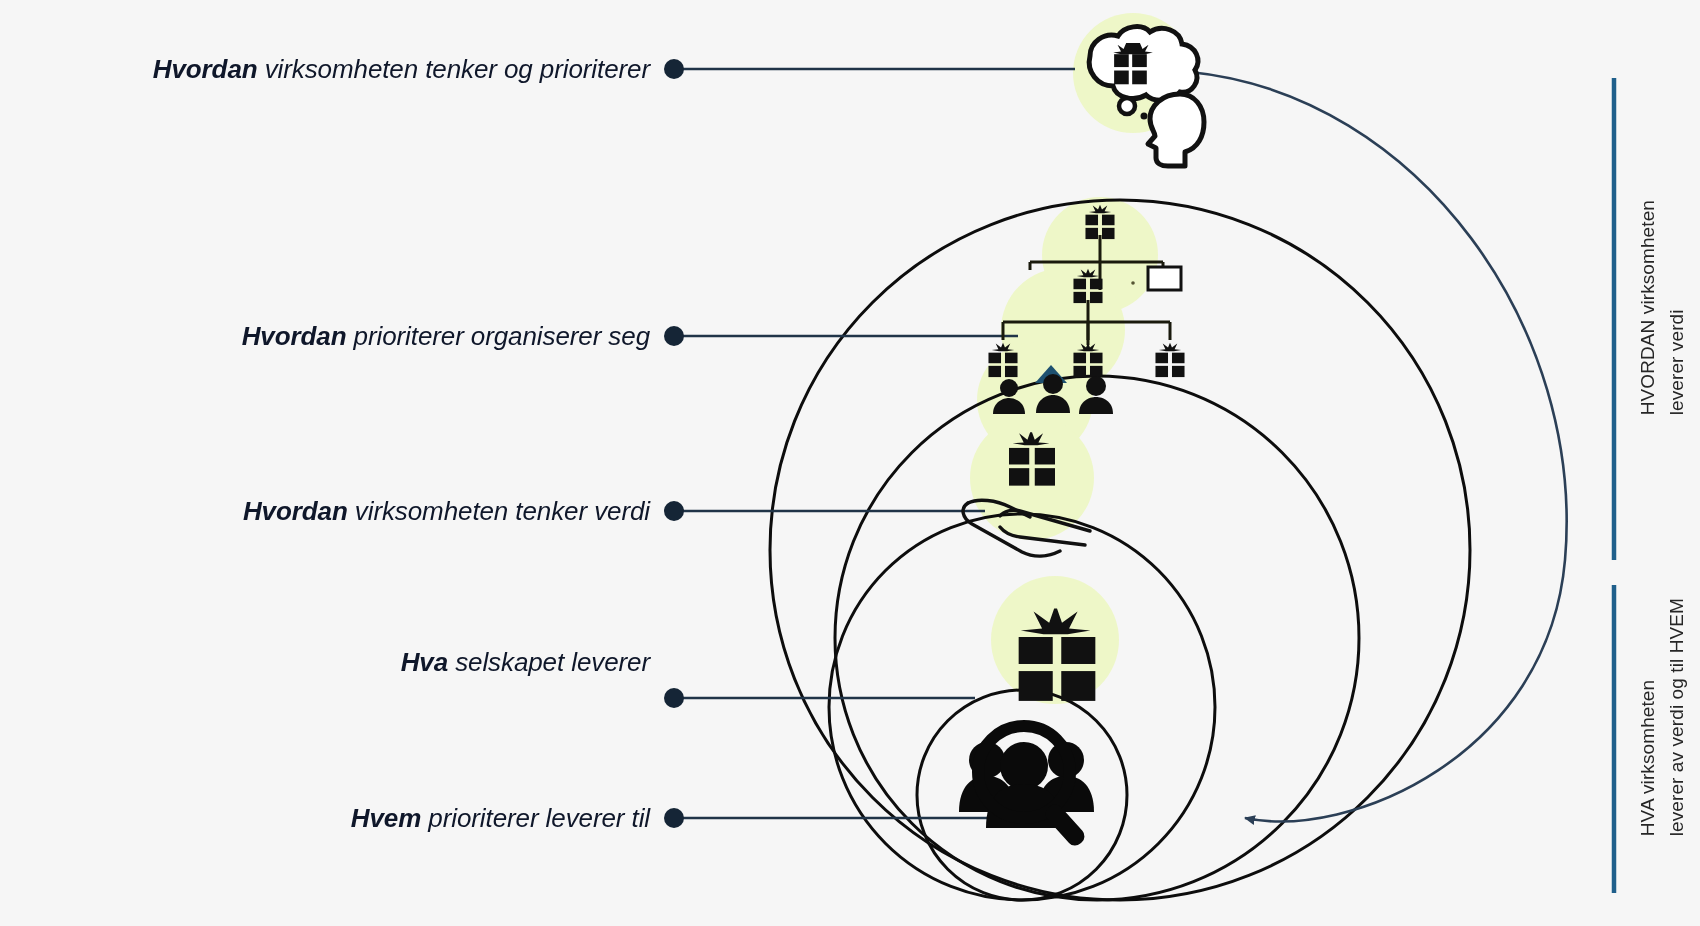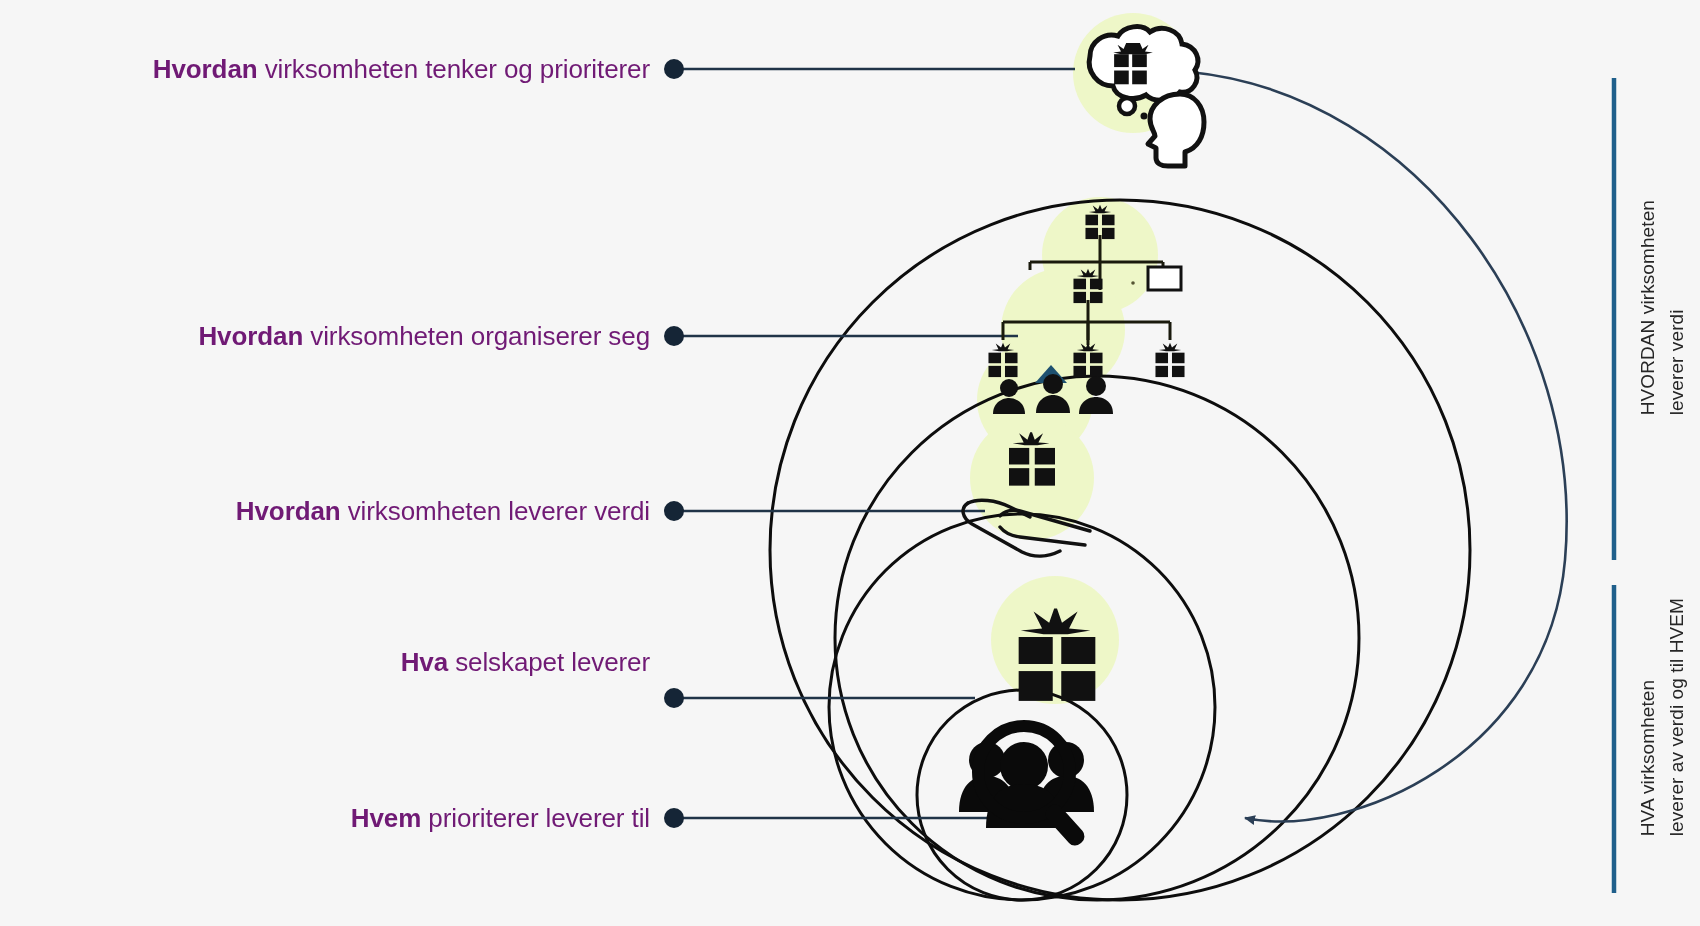--- a/index.html
+++ b/index.html
@@ -19,23 +19,24 @@
     position: absolute;
     inset: 0;
     width: 1700px;
     height: 926px;
   }
   .lbl {
     position: absolute;
     text-align: right;
     font-size: 26px;
     line-height: 1.25;
-    color: #701a75;
+    color: #0f172a;
     white-space: nowrap;
     letter-spacing: -0.1px;
+    font-style: italic;
   }
   .lbl b { font-weight: 700; }
   .lbl span.reg { font-weight: 400; }
 
   .vlabel {
     position: absolute;
     writing-mode: vertical-rl;
     transform: rotate(180deg);
     font-size: 19px;
     line-height: 1.55;
@@ -238,26 +239,26 @@
 
 </svg>
 
 <div class="lbl" style="right:1050px; top:53px;">
   <b>Hvordan</b>
   <span class="reg">virksomheten tenker og prioriterer</span>
 </div>
 
 <div class="lbl" style="right:1050px; top:320px;">
   <b>Hvordan</b>
-  <span class="reg">virksomheten organiserer seg</span>
+  <span class="reg">prioriterer organiserer seg</span>
 </div>
 
 <div class="lbl" style="right:1050px; top:495px;">
   <b>Hvordan</b>
-  <span class="reg">virksomheten leverer verdi</span>
+  <span class="reg">virksomheten tenker verdi</span>
 </div>
 
 <div class="lbl" style="right:1050px; top:646px;">
   <b>Hva</b>
   <span class="reg">selskapet leverer</span>
 </div>
 
 <div class="lbl" style="right:1050px; top:802px;">
   <b>Hvem</b>
   <span class="reg">prioriterer leverer til</span>

